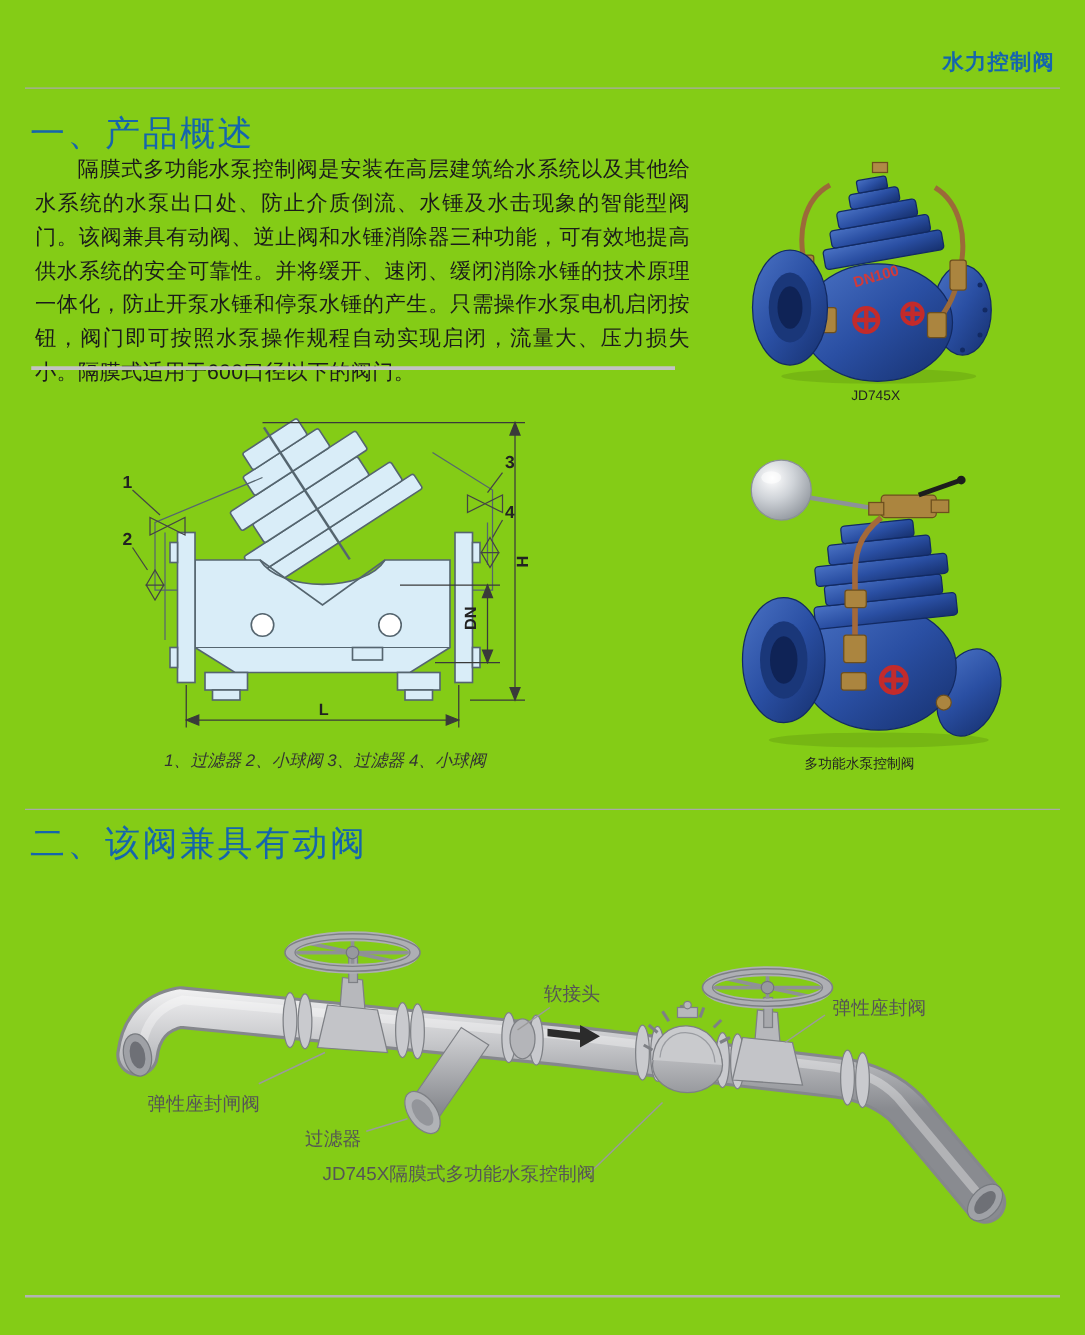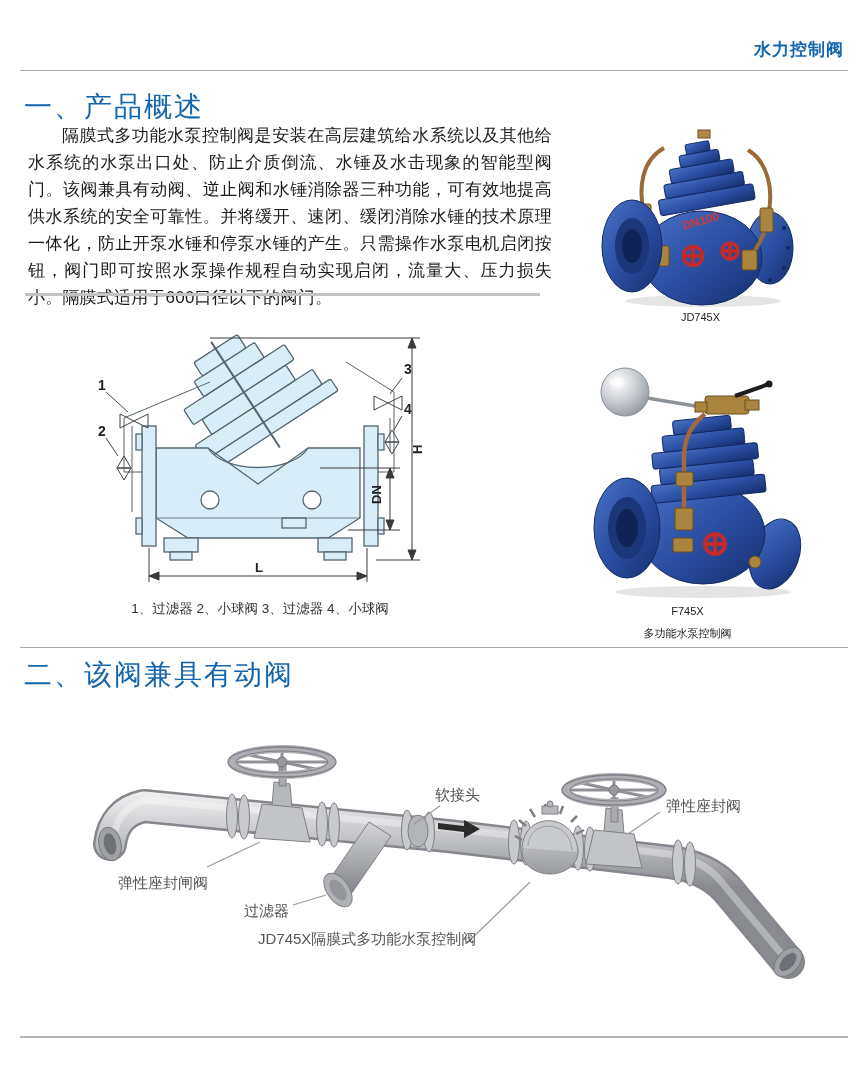--- a/index.html
+++ b/index.html
@@ -1,25 +1,25 @@
 <!DOCTYPE html>
 <html><head>
 <meta charset="utf-8">
 <style>
   html,body{margin:0;padding:0;background:#e9e9e9;}
-  .page{position:relative;width:868px;height:1068px;background:#ffffff;margin:0 auto;
+  .page{position:relative;width:868px;height:1068px;background:#84cc16;margin:0 auto;
         font-family:"Liberation Sans","DejaVu Sans",sans-serif;overflow:hidden;}
   .abs{position:absolute;}
   .hdr-title{right:24px;top:38px;font-size:17px;font-weight:bold;color:#1565ad;letter-spacing:1px;}
   .rule{left:20px;right:20px;border-top:1px solid #a9a9a9;height:0;}
   .rule-thick{left:25px;width:515px;height:3px;background:#c3c3c3;}
   .sec-head{left:24px;font-size:28px;font-weight:normal;color:#1565ad;letter-spacing:2px;}
   .para{left:28px;top:122px;width:524px;font-size:17px;line-height:27px;color:#1b1b1b;
         text-align:justify;text-indent:2em;letter-spacing:0.2px;}
-  .caption{left:60px;top:600px;width:400px;text-align:center;font-size:13.5px;color:#333;}
+  .caption{left:60px;top:600px;width:400px;text-align:center;font-size:13.5px;color:#333;font-style:italic;}
   .plabel{text-align:center;font-size:11px;color:#222;line-height:22px;}
   svg text{font-family:"Liberation Sans","DejaVu Sans",sans-serif;}
   .dimtxt{font-size:13px;font-weight:bold;fill:#222;}
   .parttxt{font-size:14px;font-weight:bold;fill:#222;}
   .diag-label{font-size:15px;fill:#555;}
 </style>
 </head>
 <body>
 
 <div class="page">
@@ -202,21 +202,20 @@
           <line x1="120" y1="188" x2="140" y2="188"></line>
           <line x1="130" y1="178" x2="130" y2="198"></line>
       </g>
       <circle cx="170" cy="206" r="6" fill="#ab853f" stroke="#6d4f1e"></circle>
       <ellipse cx="42" cy="172" rx="33" ry="50" fill="url(#pb)" stroke="#122a63"></ellipse>
       <ellipse cx="42" cy="172" rx="19" ry="31" fill="#1a3779"></ellipse>
       <ellipse cx="42" cy="172" rx="11" ry="19" fill="#0f2356"></ellipse>
     </svg>
   </div>
   <div class="abs plabel" style="left:575px;top:600px;width:225px">
-    <div>F745X</div>
     <div>多功能水泵控制阀</div>
   </div>
 
   <div class="abs rule" style="top:647px"></div>
   <div class="abs sec-head" style="top:656px">二、该阀兼具有动阀</div>
 
   <div class="abs" style="left:30px;top:712px">
     <svg width="810" height="300" viewBox="0 0 810 300">
       <defs>
         <linearGradient id="pg" x1="0" y1="80" x2="0" y2="175" gradientUnits="userSpaceOnUse">

